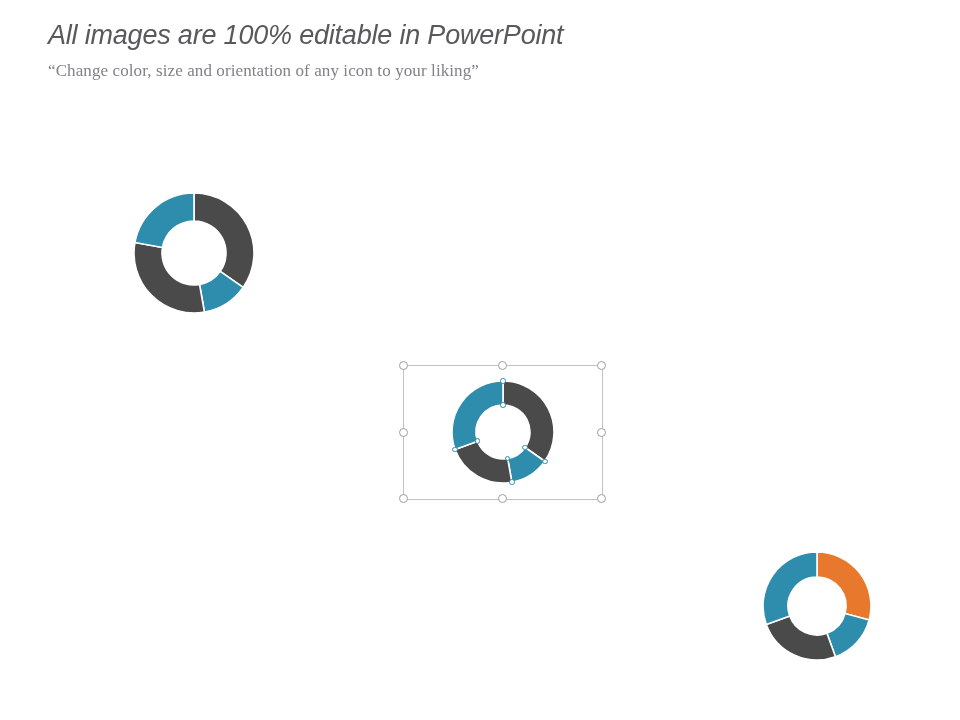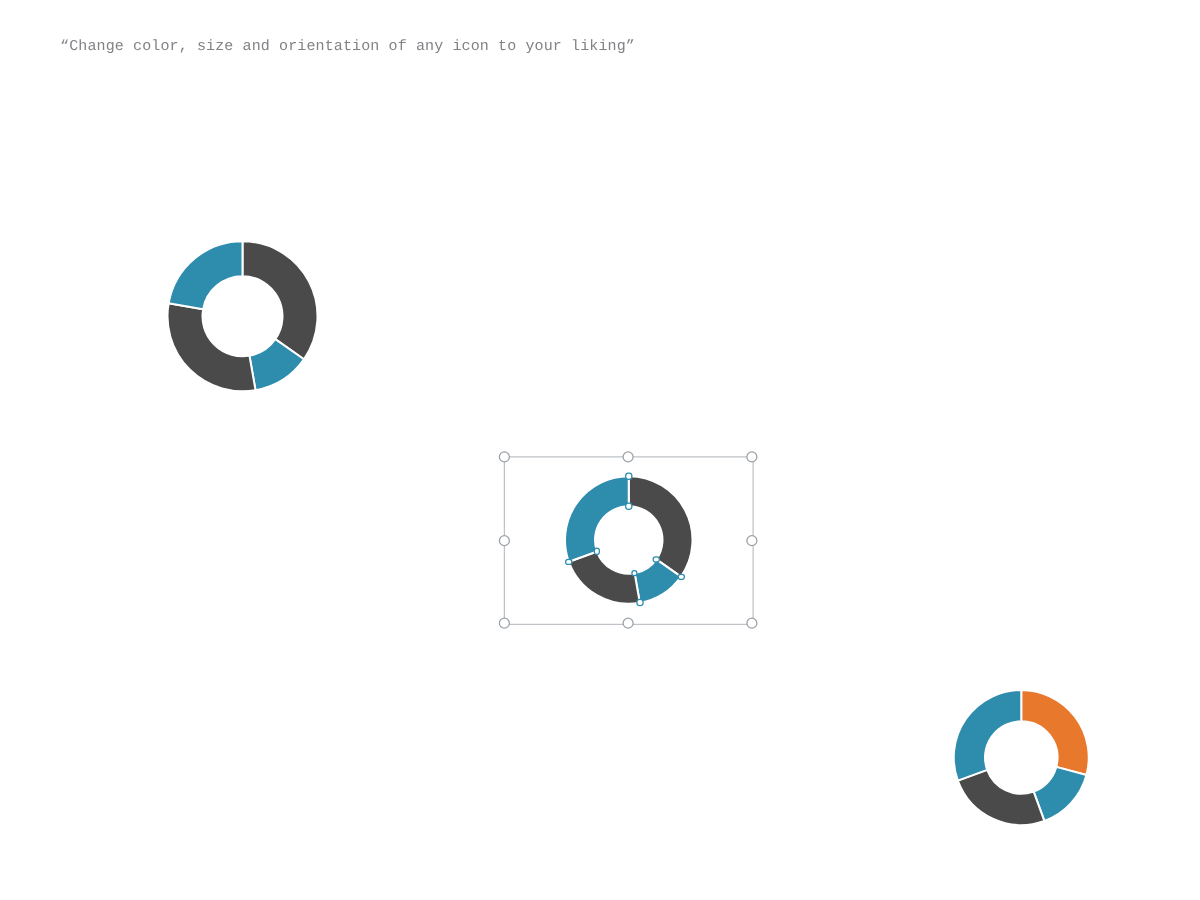--- a/index.html
+++ b/index.html
@@ -32,24 +32,24 @@
     font-family: "Liberation Sans", sans-serif;
     font-style: italic;
     font-weight: normal;
     font-size: 27px;
     line-height: 34px;
     letter-spacing: -0.2px;
     color: #58595b;
     white-space: nowrap;
   }
   #slide-subtitle {
-    font-family: Liberation Mono, monospace;
+    font-family: Liberation Serif, serif;
     font-style: normal;
     font-weight: normal;
-    font-size: 12px;
+    font-size: 17px;
     line-height: 22px;
     letter-spacing: 0.1px;
     color: #808285;
     margin-top: 8px;
     white-space: nowrap;
   }
 
   
   .donut {
     position: absolute;
@@ -115,20 +115,21 @@
     border: 1.2px solid #2e8cad;
     box-sizing: border-box;
   }
 </style>
 </head>
 <body>
 
 <div id="slide">
 
   <div id="header">
+    <div id="slide-title">All images are 100% editable in PowerPoint</div>
     <div id="slide-subtitle">“Change color, size and orientation of any icon to your liking”</div>
   </div>
 
   <div class="donut" id="donut-1" style="width: 120px; height: 120px; left: 134px; top: 193px;">
       <svg width="120" height="120" viewBox="0 0 120 120">
         <path d="M 60.00 0.00 A 60 60 0 0 1 109.15 94.41 L 86.21 78.35 A 32 32 0 0 0 60.00 28.00 Z" fill="#4A4A4A" stroke="#FFFFFF" stroke-width="1.6" stroke-linejoin="round"></path>
         <path d="M 109.15 94.41 A 60 60 0 0 1 70.42 119.09 L 65.56 91.51 A 32 32 0 0 0 86.21 78.35 Z" fill="#2E8CAD" stroke="#FFFFFF" stroke-width="1.6" stroke-linejoin="round"></path>
         <path d="M 70.42 119.09 A 60 60 0 0 1 0.91 49.58 L 28.49 54.44 A 32 32 0 0 0 65.56 91.51 Z" fill="#4A4A4A" stroke="#FFFFFF" stroke-width="1.6" stroke-linejoin="round"></path>
         <path d="M 0.91 49.58 A 60 60 0 0 1 60.00 0.00 L 60.00 28.00 A 32 32 0 0 0 28.49 54.44 Z" fill="#2E8CAD" stroke="#FFFFFF" stroke-width="1.6" stroke-linejoin="round"></path>
       </svg>

